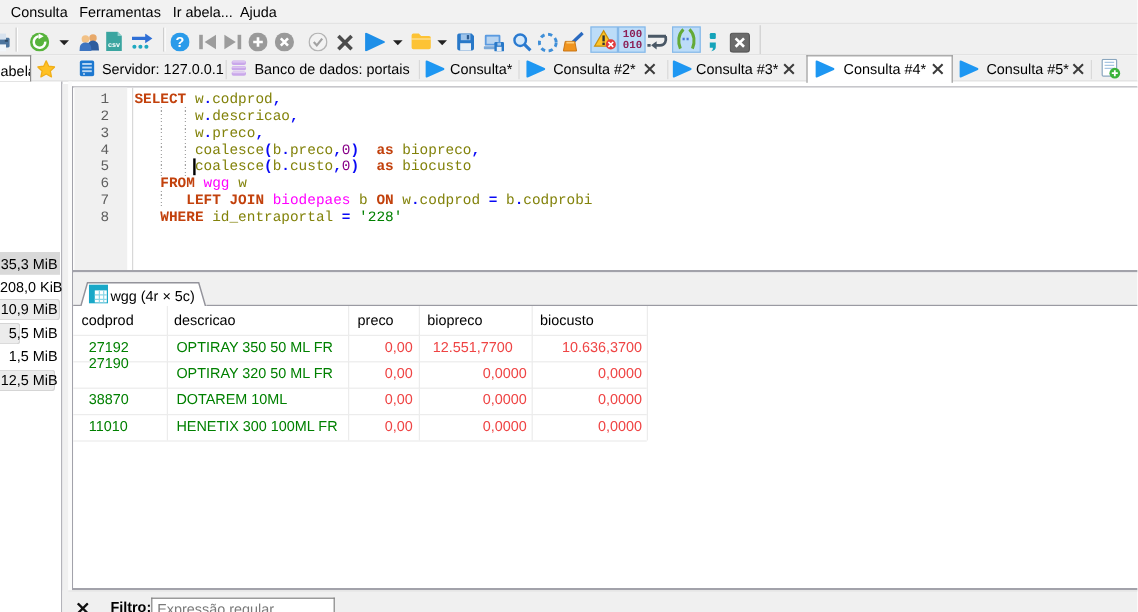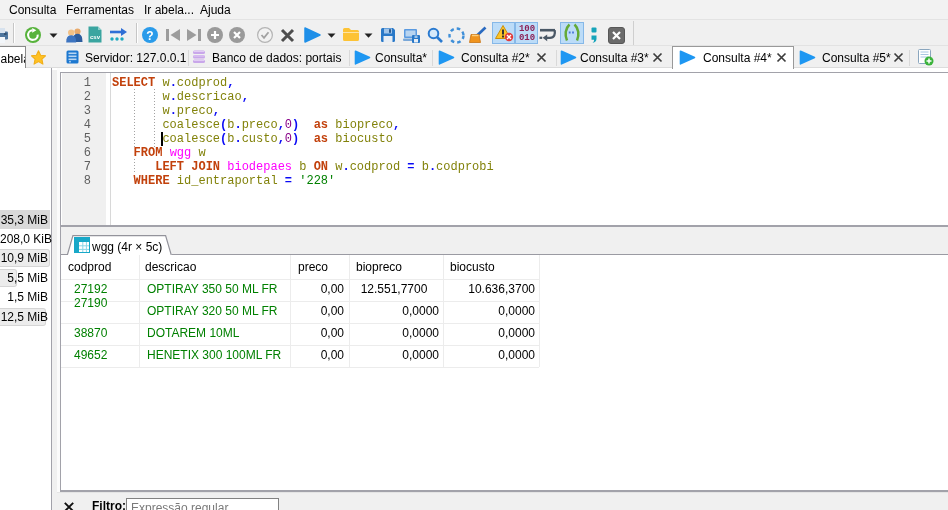--- a/index.html
+++ b/index.html
@@ -6,21 +6,21 @@
 .abs{position:absolute}
 .t12{font-size:12px;line-height:14px;white-space:pre}
 pre.code{font-family:"Liberation Mono",monospace;font-size:12px;line-height:14px;white-space:pre;position:absolute}
 .kw{color:#c2410c;font-weight:bold}
 .id{color:#82820a}
 .sy{color:#0909f5;font-weight:bold}
 .tb{color:#ff00ff}
 .nu{color:#880088}
 .st{color:#008000}
 .g{color:#008000}
-.v{color:#000000}
+.v{color:#ef4444}
 </style></head>
 <body>
 
 <div class="abs" style="left:0;top:0;width:948px;height:20px;background:#f2f2f2;border-bottom:1px solid #e3e3e3"></div>
 <div class="abs t12" style="left:9px;top:3px;color:#000">Consulta</div>
 <div class="abs t12" style="left:66px;top:3px;color:#000">Ferramentas</div>
 <div class="abs t12" style="left:144px;top:3px;color:#000">Ir abela...</div>
 <div class="abs t12" style="left:200px;top:3px;color:#000">Ajuda</div>
 
 <div class="abs" style="left:0;top:20px;width:948px;height:26px;background:#f0f0f0"></div>
@@ -322,21 +322,21 @@
 <div class="abs t12 g" style="left:74px;top:296px">27190</div>
 <div class="abs t12 g" style="left:147px;top:304px">OPTIRAY 320 50 ML FR</div>
 <div class="abs t12 v" style="left:290px;top:304px;width:54px;text-align:right">0,00</div>
 <div class="abs t12 v" style="left:349px;top:304px;width:90px;text-align:right">0,0000</div>
 <div class="abs t12 v" style="left:443px;top:304px;width:92px;text-align:right">0,0000</div>
 <div class="abs t12 g" style="left:74px;top:326px">38870</div>
 <div class="abs t12 g" style="left:147px;top:326px">DOTAREM 10ML</div>
 <div class="abs t12 v" style="left:290px;top:326px;width:54px;text-align:right">0,00</div>
 <div class="abs t12 v" style="left:349px;top:326px;width:90px;text-align:right">0,0000</div>
 <div class="abs t12 v" style="left:443px;top:326px;width:92px;text-align:right">0,0000</div>
-<div class="abs t12 g" style="left:74px;top:348px">49652</div>
+<div class="abs t12 g" style="left:74px;top:348px">11010</div>
 <div class="abs t12 g" style="left:147px;top:348px">HENETIX 300 100ML FR</div>
 <div class="abs t12 v" style="left:290px;top:348px;width:54px;text-align:right">0,00</div>
 <div class="abs t12 v" style="left:349px;top:348px;width:90px;text-align:right">0,0000</div>
 <div class="abs t12 v" style="left:443px;top:348px;width:92px;text-align:right">0,0000</div>
 
 <div class="abs" style="left:59.5px;top:490.2px;width:888.5px;height:1.4px;background:#a2a2aa"></div>
 <div class="abs" style="left:52px;top:491.6px;width:896px;height:18.4px;background:#f0f0f0"></div>
 <div class="abs" style="left:57px;top:492.3px;width:891px;height:1.1px;background:#e4e4e4"></div>
 <svg class="abs" style="left:64px;top:502px" width="10" height="10" viewBox="0 0 10 10">
     <path d="M0.8,0.8 L9.2,9.2 M9.2,0.8 L0.8,9.2" stroke="#111" stroke-width="1.9"></path>

